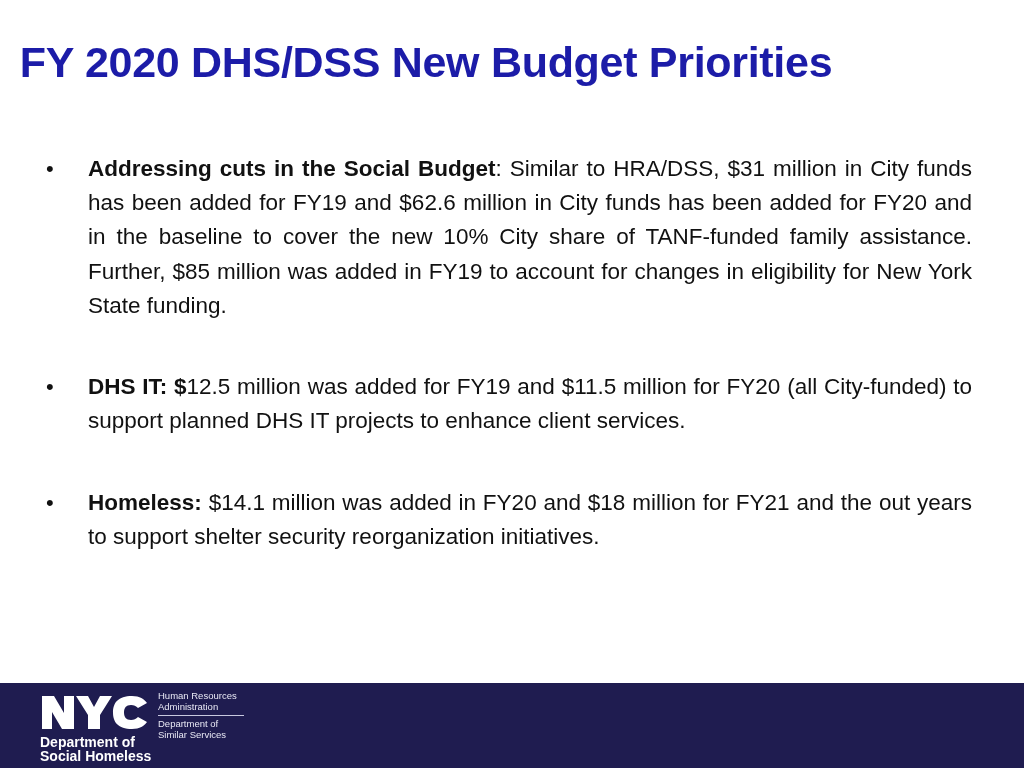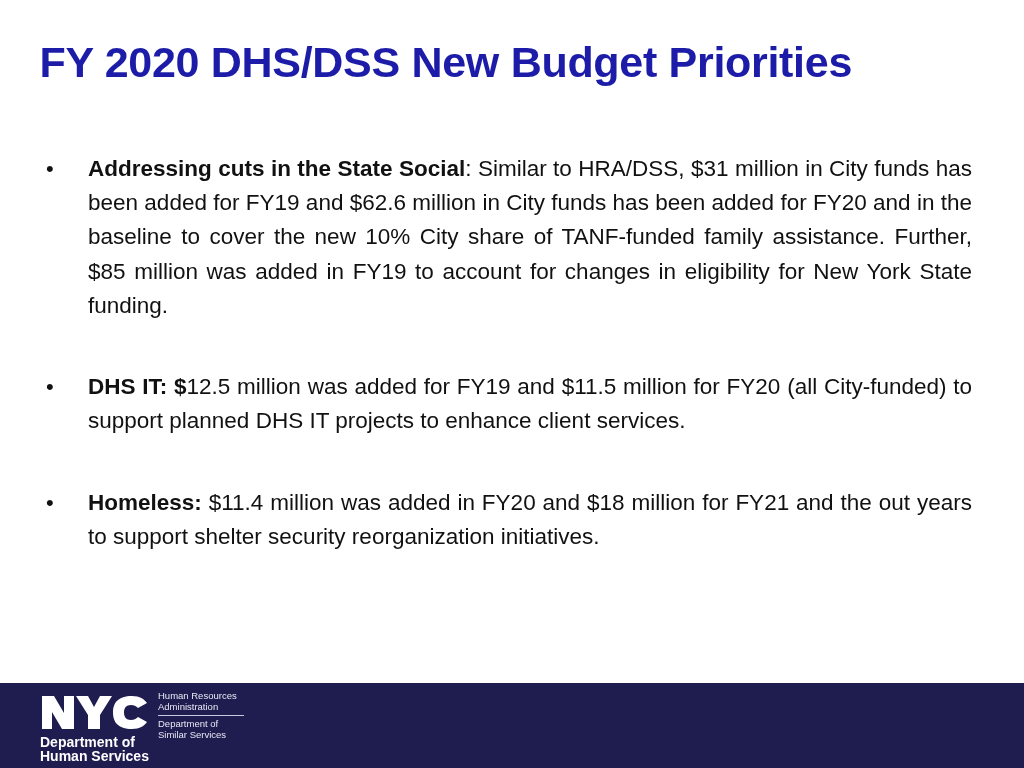--- a/index.html
+++ b/index.html
@@ -3,21 +3,21 @@
 <meta charset="utf-8">
 <style>
   html, body { margin: 0; padding: 0; }
   body {
     width: 1024px; height: 768px; position: relative; overflow: hidden;
     background: #ffffff;
     font-family: "Liberation Sans", "DejaVu Sans", sans-serif;
   }
   .title {
     position: absolute; left: 0; top: 38px; width: 852px;
-    text-align: right;
+    text-align: center;
     font-family: "Liberation Sans", sans-serif;
     font-weight: bold; font-size: 43px; letter-spacing: -0.3px;
     color: #1c1ca8;
     margin: 0;
   }
   .bullets { position: absolute; left: 44px; top: 152px; width: 928px; }
   .bullet { position: relative; padding-left: 44px; color: #111111;
     font-size: 22.5px; line-height: 34.2px; text-align: justify; }
   .bullet .dot { position: absolute; left: 2px; top: 0; font-size: 22px; }
   .bullet b { font-weight: bold; }
@@ -34,45 +34,45 @@
   .agencies .sep { width: 86px; height: 1px; background: #c8c8e0; margin: 3px 0 3px 0; }
 </style>
 </head>
 <body>
 
 <h1 class="title">FY 2020 DHS/DSS New Budget Priorities</h1>
 
 <div class="bullets">
   <div class="bullet b1">
     <span class="dot">•</span>
-    <b>Addressing cuts in the State Social</b><span>: </span><span>Similar to HRA/DSS, $31 million in City funds has been added for FY19 and $62.6 million in City funds has been added for FY20 and in the baseline to cover the new 10% City share of TANF-funded family assistance. Further, $85 million was added in FY19 to account for changes in eligibility for New York State funding.</span>
+    <b>Addressing cuts in the Social Budget</b><span>: </span><span>Similar to HRA/DSS, $31 million in City funds has been added for FY19 and $62.6 million in City funds has been added for FY20 and in the baseline to cover the new 10% City share of TANF-funded family assistance. Further, $85 million was added in FY19 to account for changes in eligibility for New York State funding.</span>
   </div>
   <div class="bullet b2">
     <span class="dot">•</span>
     <b>DHS IT: $</b><span></span><span>12.5 million was added for FY19 and $11.5 million for FY20 (all City-funded) to support planned DHS IT projects to enhance client services.</span>
   </div>
   <div class="bullet b3">
     <span class="dot">•</span>
-    <b>Homeless:</b><span> </span><span>$11.4 million was added in FY20 and $18 million for FY21 and the out years to support shelter security reorganization initiatives.</span>
+    <b>Homeless:</b><span> </span><span>$14.1 million was added in FY20 and $18 million for FY21 and the out years to support shelter security reorganization initiatives.</span>
   </div>
 </div>
 
 <div class="footer">
   <div class="logo">
     <svg class="nyc" viewBox="0 0 110 38" xmlns="http://www.w3.org/2000/svg">
 
       <path d="M2 3 H14 L24 20 V3 H34 V36 H22 L12 19 V36 H2 Z" fill="#ffffff"></path>
 
       <path d="M36 3 H48 L54 14 L60 3 H72 L60 22 V36 H48 V22 Z" fill="#ffffff"></path>
 
       <path d="M92 3 C78 3 73 10 73 19.5 C73 29 78 36 92 36 C100 36 104 33 107 29 L98 24 C96 26 94 27 91 27 C86 27 84 24 84 19.5 C84 15 86 12 91 12 C94 12 96 13 98 15 L107 10 C104 6 100 3 92 3 Z" fill="#ffffff"></path>
     </svg>
     <div class="dss">
       <div>Department of</div>
-      <div>Human Services</div>
+      <div>Social Homeless</div>
     </div>
     <div class="agencies">
       <div>Human Resources</div>
       <div>Administration</div>
       <div class="sep"></div>
       <div>Department of</div>
       <div>Similar Services</div>
     </div>
   </div>
 </div>

